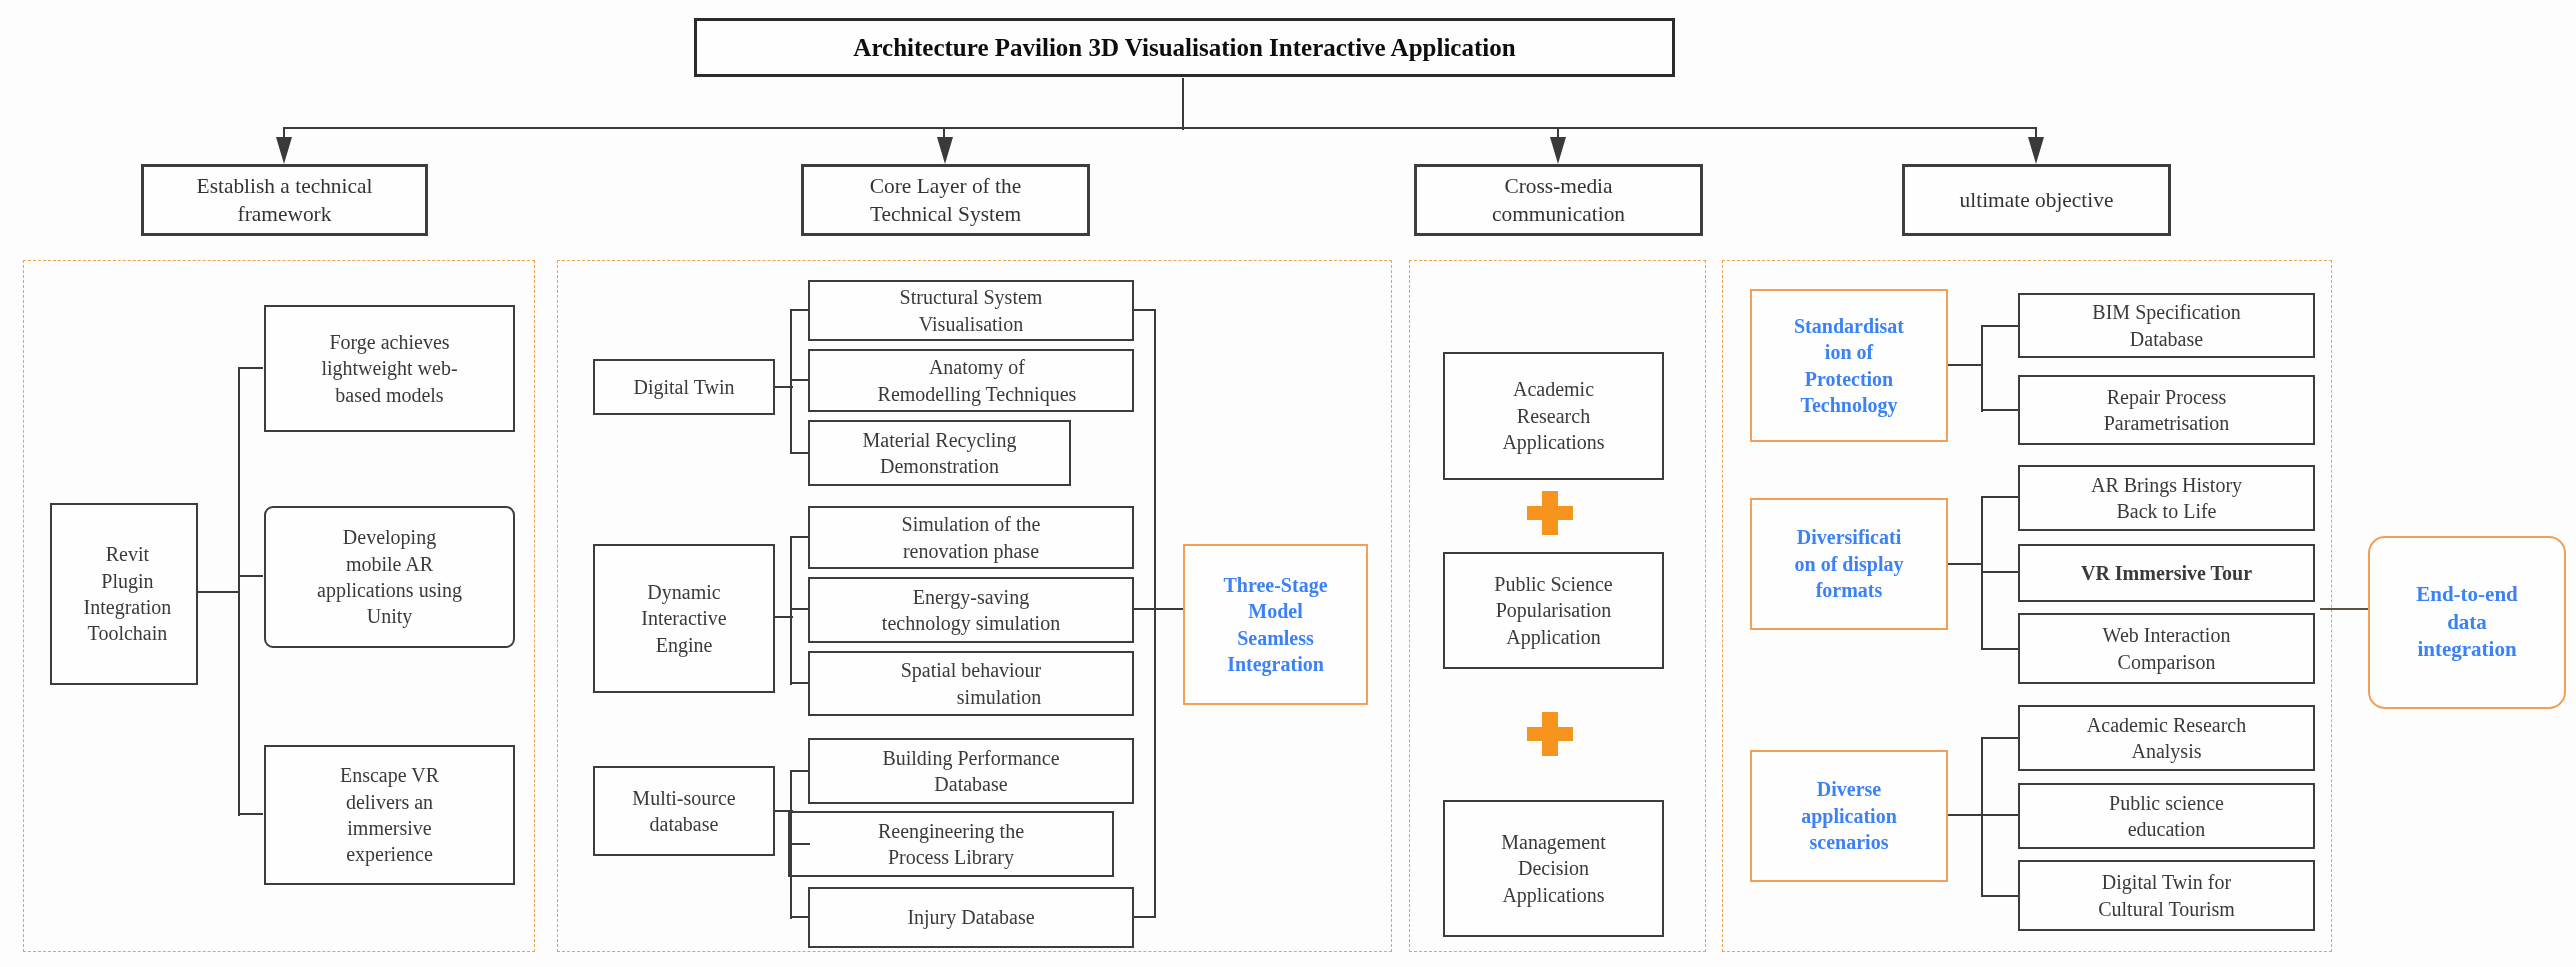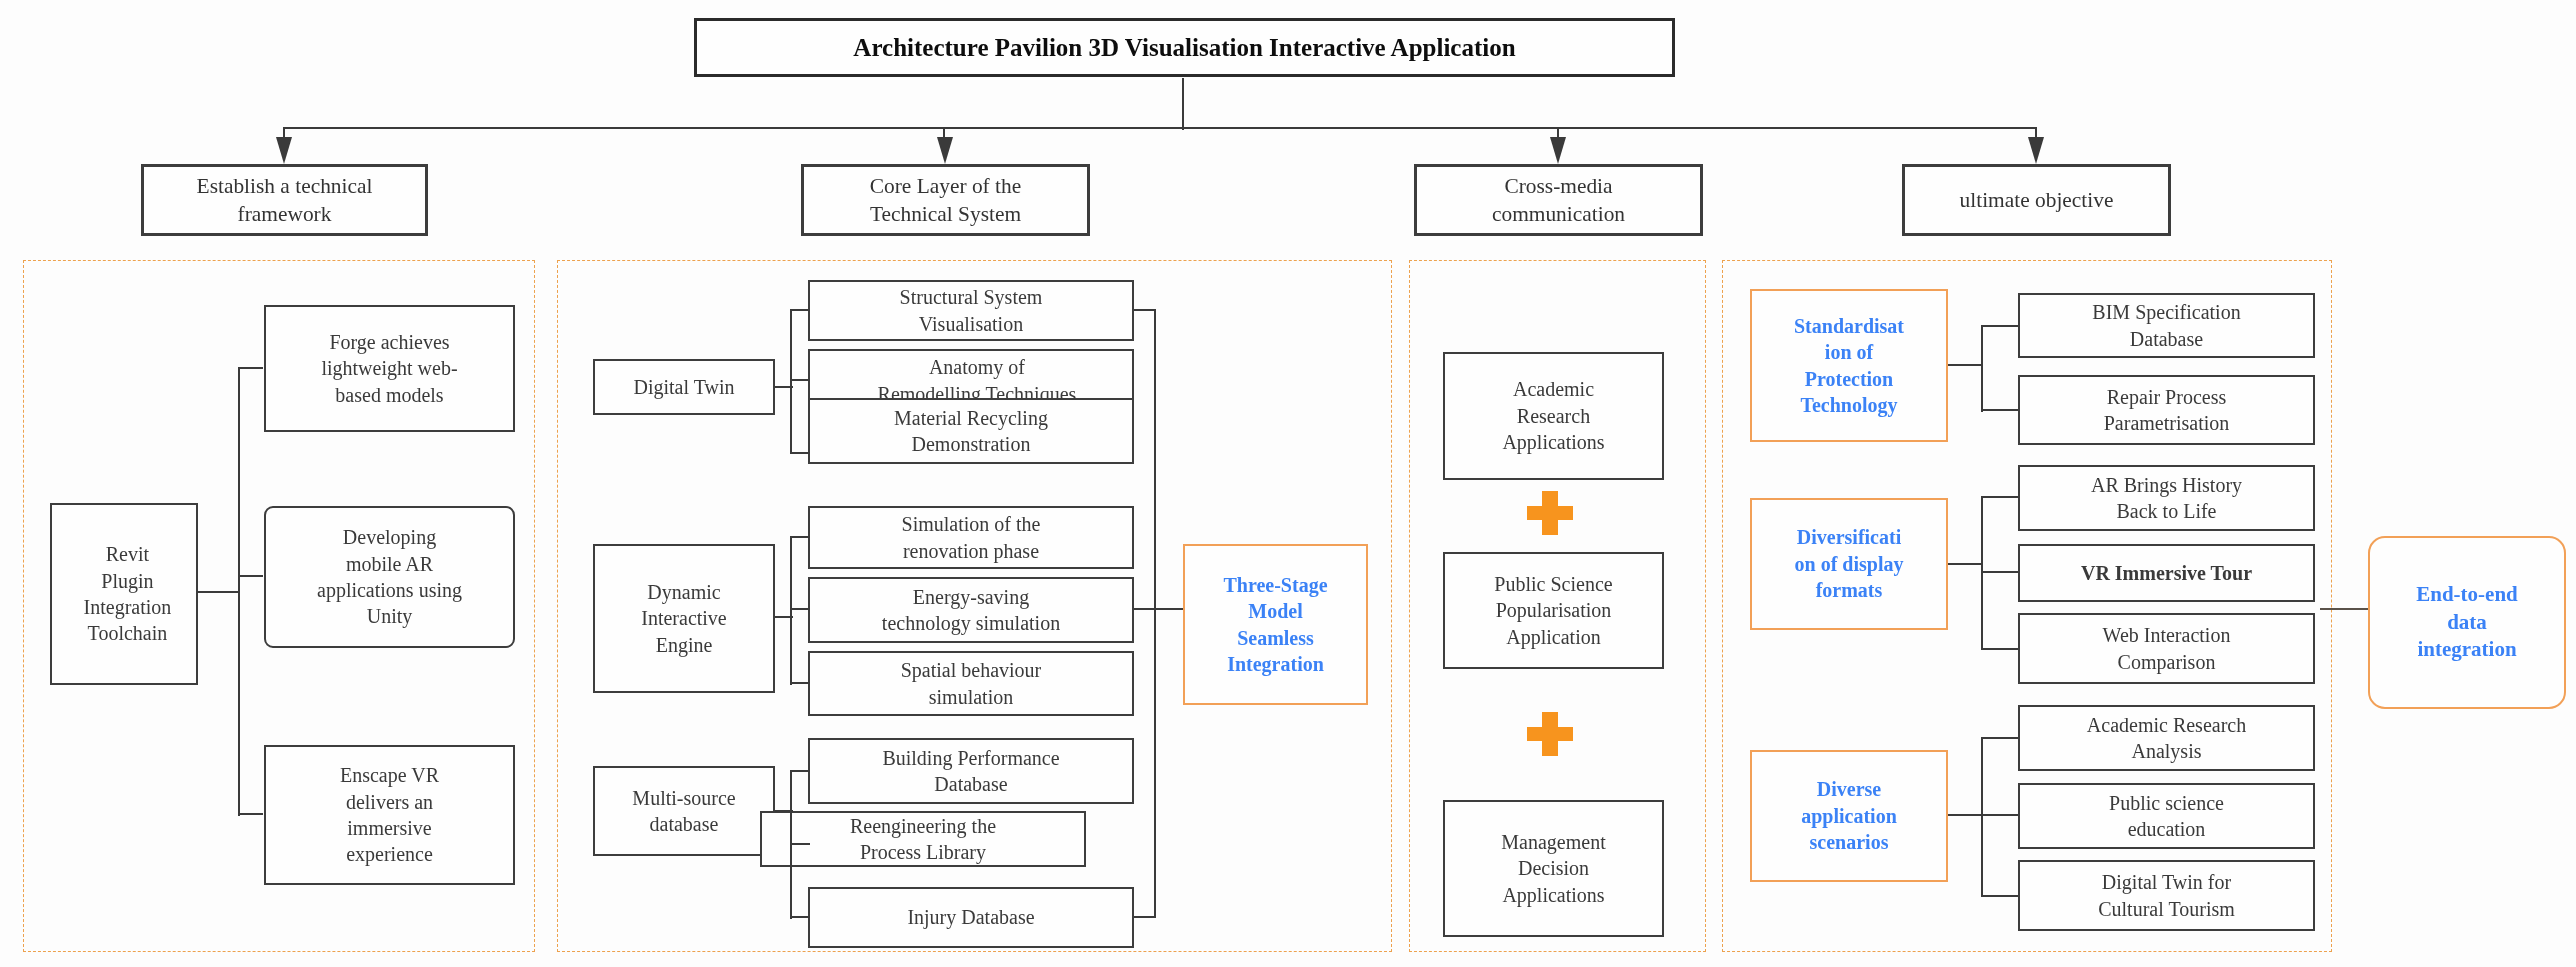--- a/index.html
+++ b/index.html
@@ -82,31 +82,31 @@
   <div class="box" style="left:593px;top:544px;width:182px;height:149px;">Dynamic
 Interactive
 Engine</div>
   <div class="box" style="left:593px;top:766px;width:182px;height:90px;">Multi-source
 database</div>
 
   <div class="box" style="left:808px;top:280px;width:326px;height:61px;">Structural System
 Visualisation</div>
   <div class="box" style="left:808px;top:349px;width:326px;height:63px;padding-left:18px;">Anatomy of
 Remodelling Techniques</div>
-  <div class="box" style="left:808px;top:398px;width:326px;height:66px;">Material Recycling
+  <div class="box" style="left:808px;top:420px;width:263px;height:66px;">Material Recycling
 Demonstration</div>
   <div class="box" style="left:808px;top:506px;width:326px;height:63px;">Simulation of the
 renovation phase</div>
   <div class="box" style="left:808px;top:577px;width:326px;height:66px;">Energy-saving
 technology simulation</div>
-  <div class="box" style="left:808px;top:651px;width:326px;height:65px;">Spatial behaviour
+  <div class="box" style="left:808px;top:651px;width:326px;height:65px;text-align:right;">Spatial behaviour
 simulation</div>
   <div class="box" style="left:808px;top:738px;width:326px;height:66px;">Building Performance
 Database</div>
-  <div class="box" style="left:760px;top:811px;width:326px;height:56px;">Reengineering the
+  <div class="box" style="left:788px;top:811px;width:326px;height:66px;">Reengineering the
 Process Library</div>
   <div class="box" style="left:808px;top:887px;width:326px;height:61px;">Injury Database</div>
 
   <div class="h-line" style="left:775px;top:386px;width:17.7px;height:2.4px;"></div>
   <div class="v-line" style="left:790px;top:309px;width:2.4px;height:145px;"></div>
   <div class="h-line" style="left:790px;top:309px;width:20px;height:2.4px;"></div>
   <div class="h-line" style="left:790px;top:379px;width:20px;height:2.4px;"></div>
   <div class="h-line" style="left:790px;top:452px;width:20px;height:2.4px;"></div>
 
   <div class="h-line" style="left:775px;top:616px;width:17.7px;height:2.4px;"></div>

